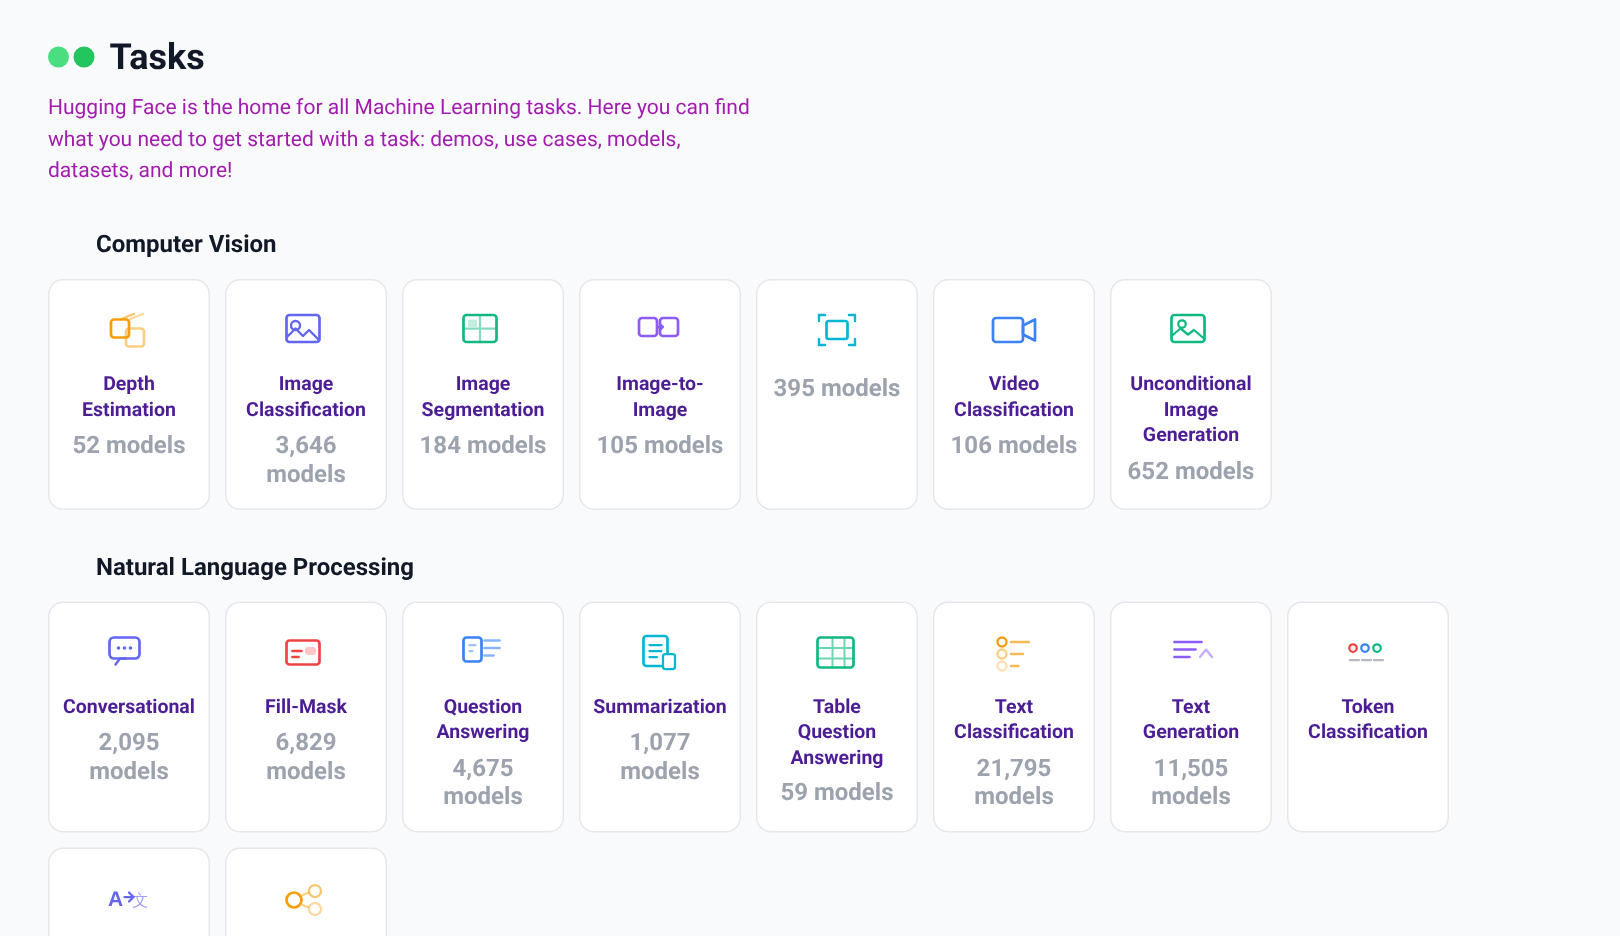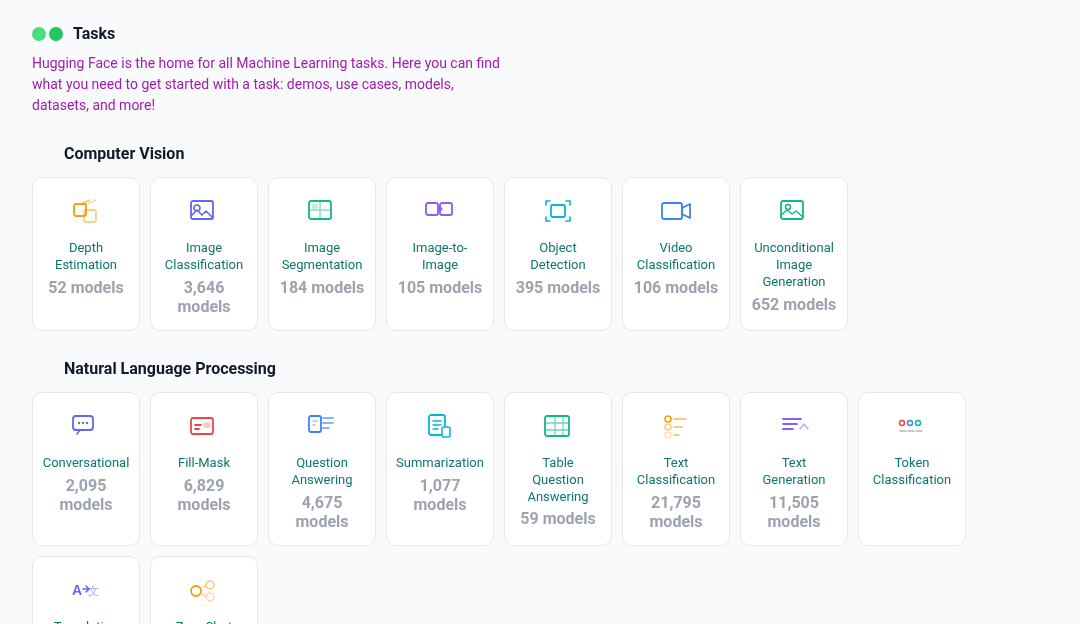--- a/index.html
+++ b/index.html
@@ -21,21 +21,21 @@
       gap: 3px;
     }
     .dot {
       width: 14px;
       height: 14px;
       border-radius: 50%;
     }
     .dot-green { background: #4ade80; }
     .dot-green2 { background: #22c55e; }
     h1 {
-      font-size: 16px;
+      font-size: 24px;
       font-weight: 700;
       color: #111827;
     }
     .subtitle {
       font-size: 14px;
       color: #a21caf;
       margin-bottom: 28px;
       max-width: 480px;
       line-height: 1.5;
     }
@@ -68,22 +68,22 @@
     .card-icon {
       width: 36px;
       height: 36px;
       margin-bottom: 10px;
       display: flex;
       align-items: center;
       justify-content: center;
     }
     .card-label {
       font-size: 13px;
-      font-weight: 400;
-      color: #0f766e;
+      font-weight: 700;
+      color: #4c1d95;
       line-height: 1.3;
       margin-bottom: 4px;
     }
     .card-count {
       font-size: 16px;
       color: #9ca3af;
       font-weight: bold;
     }
   </style>
 </head>
@@ -147,21 +147,20 @@
           <div class="card-label">Image-to-Image</div>
           <div class="card-count">105 models</div>
         </div>
         <div class="card">
           <div class="card-icon">
             <svg width="32" height="32" viewBox="0 0 32 32" fill="none" xmlns="http://www.w3.org/2000/svg">
       <rect x="9" y="9" width="14" height="12" rx="1.5" stroke="#06b6d4" stroke-width="1.8" fill="none"></rect>
       <path d="M4 9V5h4M28 9V5h-4M4 21v4h4M28 21v4h-4" stroke="#06b6d4" stroke-width="1.6" stroke-linecap="round"></path>
     </svg>
           </div>
-          <div class="card-label">Object Detection</div>
           <div class="card-count">395 models</div>
         </div>
         <div class="card">
           <div class="card-icon">
             <svg width="32" height="32" viewBox="0 0 32 32" fill="none" xmlns="http://www.w3.org/2000/svg">
       <rect x="2" y="7" width="20" height="16" rx="2" stroke="#3b82f6" stroke-width="1.8" fill="none"></rect>
       <path d="M22 12l8-4v14l-8-4V12z" stroke="#3b82f6" stroke-width="1.8" fill="none" stroke-linejoin="round"></path>
     </svg>
           </div>
           <div class="card-label">Video Classification</div>

